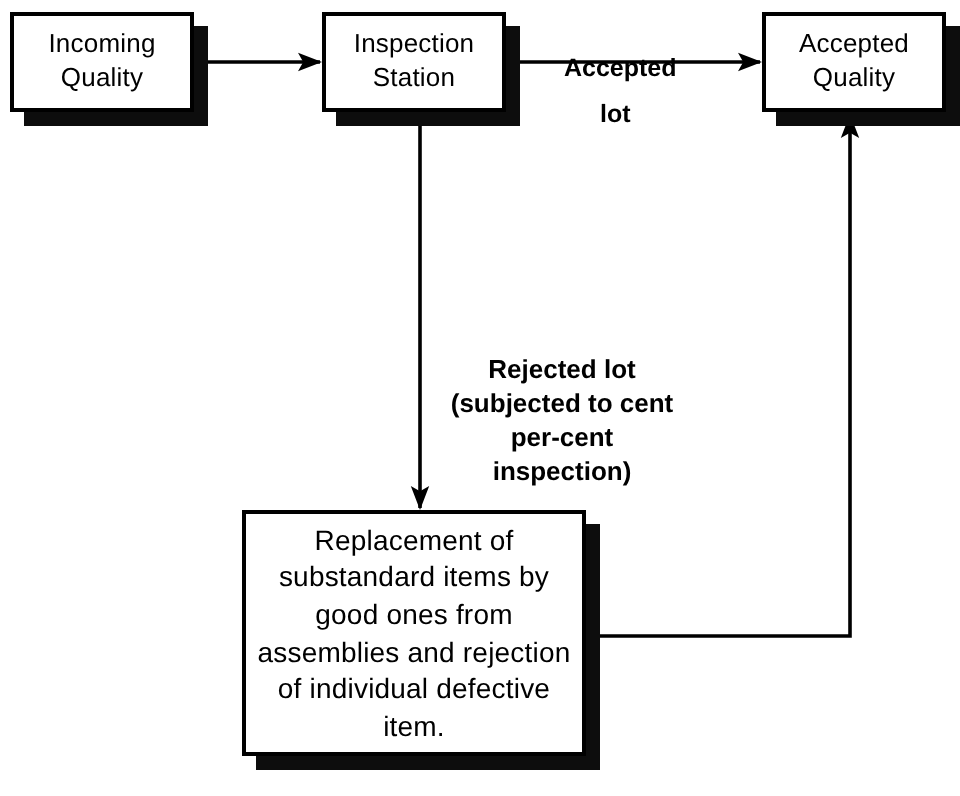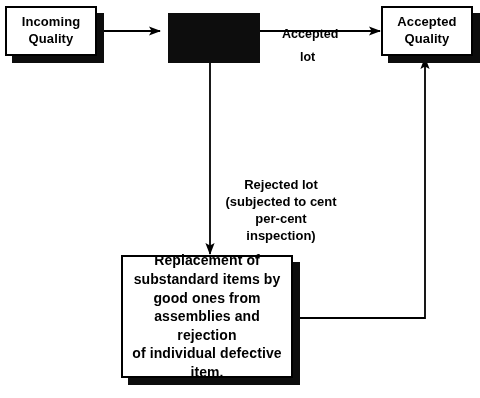--- a/index.html
+++ b/index.html
@@ -39,21 +39,20 @@
   .node-shadow {
     position: absolute;
     background: #0d0d0d;
     z-index: 2;
   }
   .node-label {
     text-align: center;
     line-height: 1.28;
     white-space: pre-line;
     letter-spacing: 0.1px;
-    font-weight: bold;
   }
   .node-label.small {
     font-size: 13px;
   }
   .node-label.body {
     font-size: 14px;
     line-height: 1.33;
   }
   .edge-label {
     position: absolute;
@@ -101,20 +100,24 @@
   <div class="node-shadow" style="left:12px; top:13px; width:92px; height:50px;"></div>
   <div class="node-shadow" style="left:168px; top:13px; width:92px; height:50px;"></div>
   <div class="node-shadow" style="left:388px; top:13px; width:92px; height:50px;"></div>
   <div class="node-shadow" style="left:128px; top:262px; width:172px; height:123px;"></div>
 
   <div class="node-box" style="left:5px; top:6px; width:92px; height:50px;">
     <span class="node-label small">Incoming
 Quality</span>
   </div>
 
+  <div class="node-box" style="left:161px; top:6px; width:92px; height:50px;">
+    <span class="node-label small">Inspection
+Station</span>
+  </div>
 
   <div class="node-box" style="left:381px; top:6px; width:92px; height:50px;">
     <span class="node-label small">Accepted
 Quality</span>
   </div>
 
   <div class="node-box" style="left:121px; top:255px; width:172px; height:123px;">
     <span class="node-label body">Replacement of
 substandard items by
 good ones from

